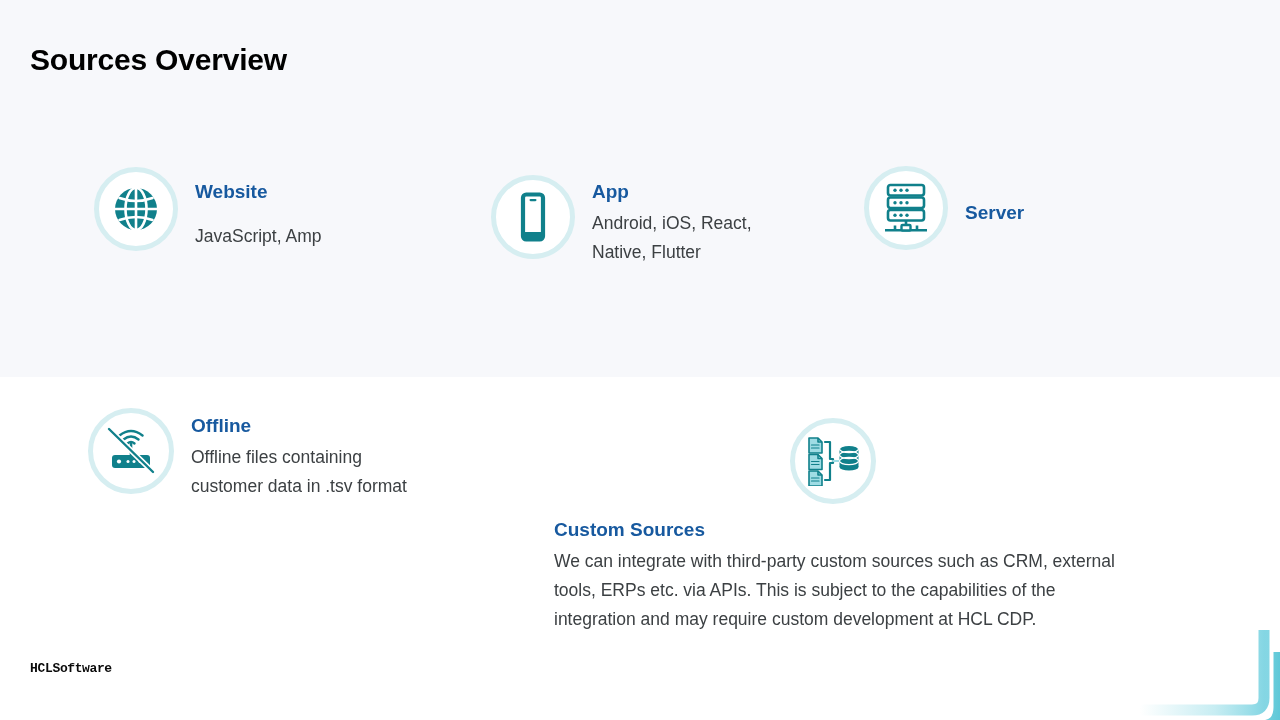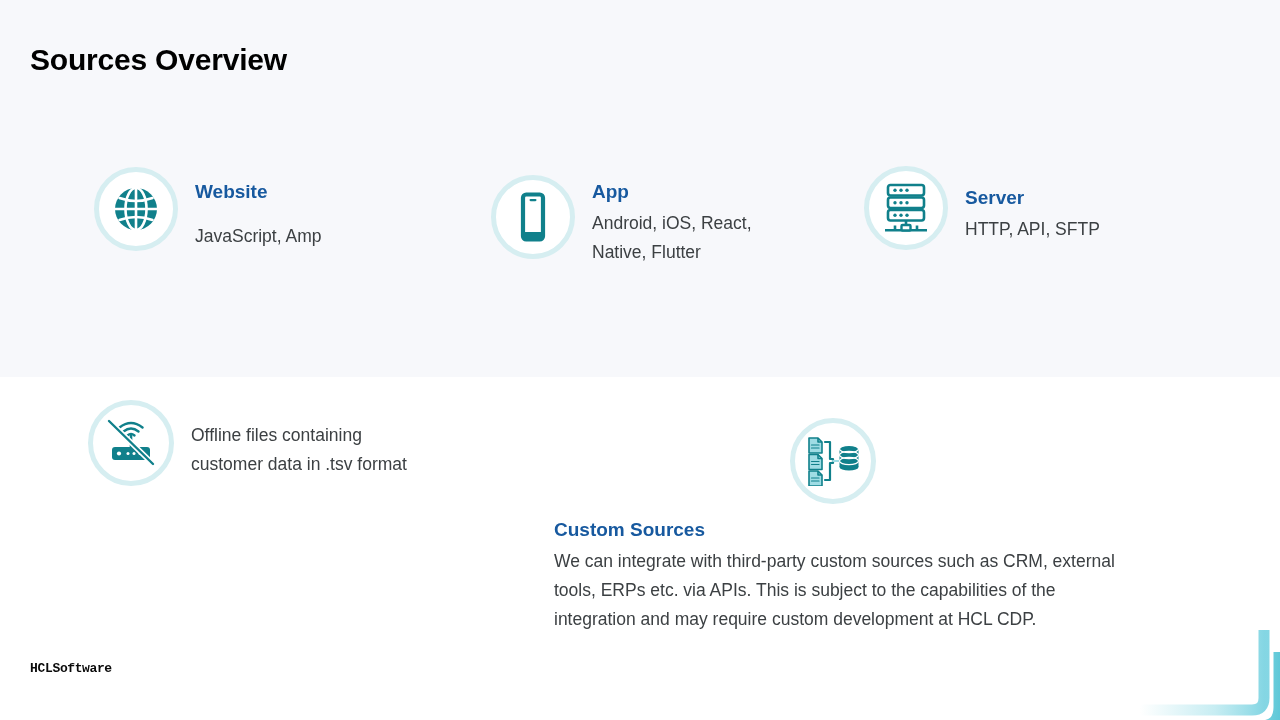--- a/index.html
+++ b/index.html
@@ -211,21 +211,20 @@
             <line x1="4" y1="48.2" x2="46" y2="48.2"></line>
             <line x1="14" y1="43.5" x2="14" y2="48"></line>
             <line x1="36" y1="43.5" x2="36" y2="48"></line>
           </g>
           <rect x="20.5" y="43" width="9" height="5.5" rx="1" fill="#ffffff" stroke="#10808b" stroke-width="2.4"></rect>
         </svg>
       </span>
     </div>
     <div class="source-text">
       <div class="source-heading">Server</div>
-      <div class="source-desc">HTTP, API, SFTP</div>
     </div>
   </div>
 
   <div class="source-item" id="item-offline">
     <div class="icon-circle">
       <span>
         <svg width="52" height="48" viewBox="0 0 52 48" aria-hidden="true">
 
           <g fill="none" stroke="#10808b" stroke-width="2.4" stroke-linecap="round">
             <path d="M22.5 16.5 Q26 13.5 29.5 16.5"></path>
@@ -240,20 +239,21 @@
           <circle cx="23" cy="34.5" r="1.5" fill="#ffffff"></circle>
           <circle cx="29" cy="34.5" r="1.5" fill="#ffffff"></circle>
           <circle cx="35" cy="34.5" r="1.5" fill="#ffffff"></circle>
 
           <line x1="4" y1="2" x2="48" y2="45" stroke="#ffffff" stroke-width="5.5" stroke-linecap="round"></line>
           <line x1="4" y1="2" x2="48" y2="45" stroke="#10808b" stroke-width="2.4" stroke-linecap="round"></line>
         </svg>
       </span>
     </div>
     <div class="source-text">
+      <div class="source-heading">Offline</div>
       <div class="source-desc">Offline files containing customer data in .tsv format</div>
     </div>
   </div>
 
   <div class="source-item" id="item-custom">
     <div class="icon-circle">
       <span>
         <svg width="54" height="50" viewBox="0 0 54 50" aria-hidden="true">
 
           <g>

